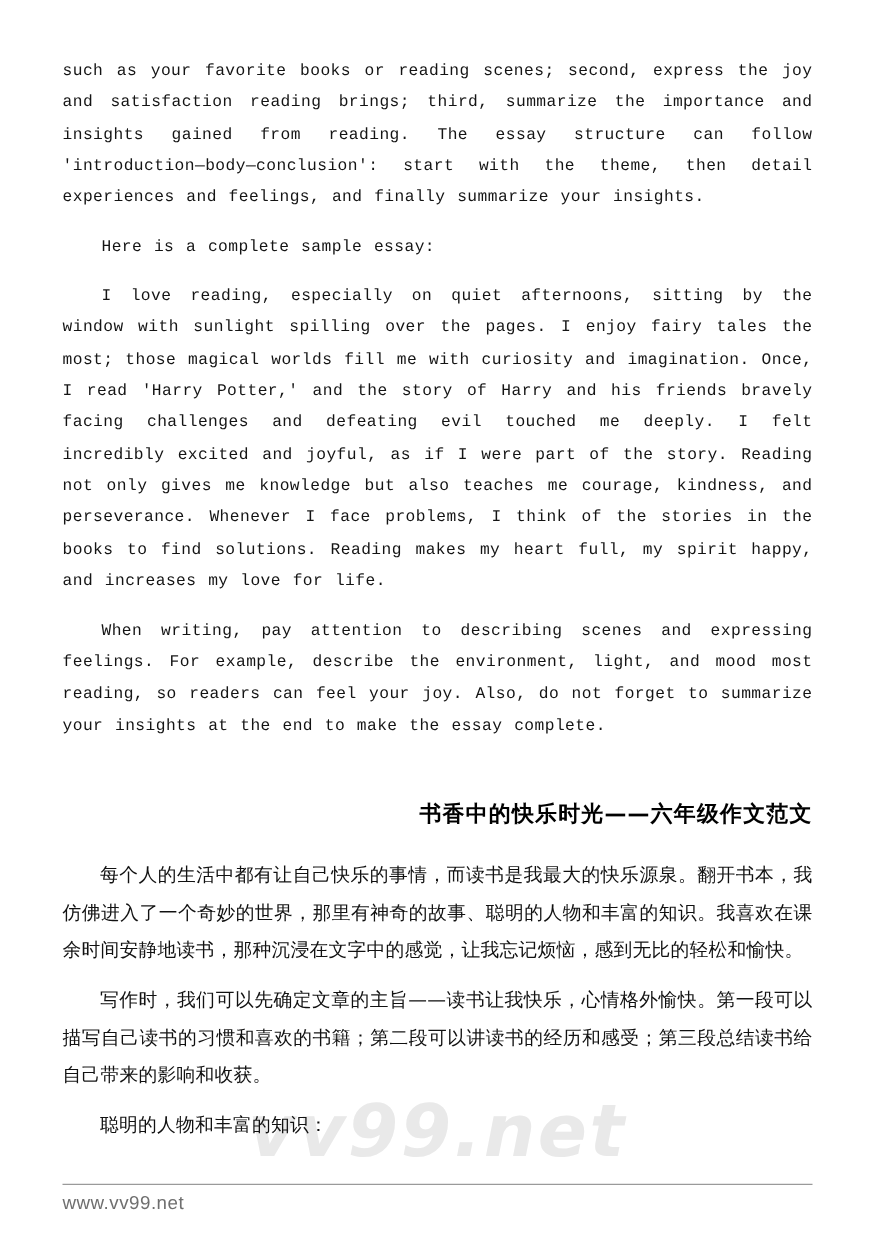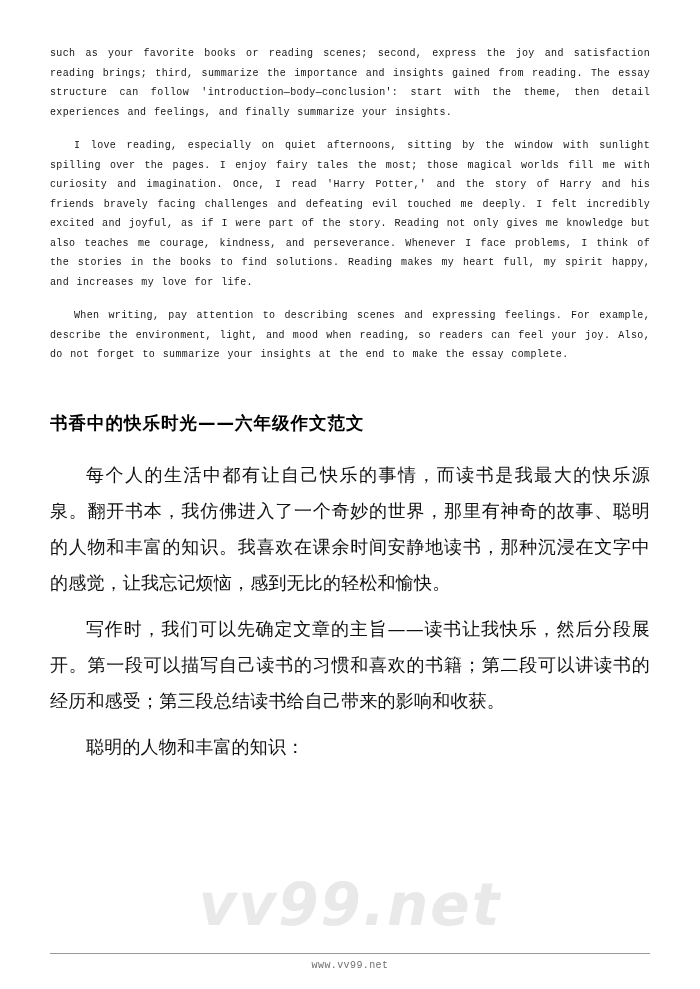--- a/index.html
+++ b/index.html
@@ -16,44 +16,44 @@
     color: #1a1a1a;
   }
   .page {
     position: absolute;
     inset: 0;
     padding: 44px 50px 0 50px;
     box-sizing: border-box;
   }
   .en-para {
     font-family: "Liberation Mono", monospace;
-    font-size: 10px;
+    font-size: 13px;
     line-height: 1.95;
     text-align: justify;
     text-align-last: left;
     letter-spacing: 0.35px;
     color: #141414;
     margin: 0 0 14px 0;
     word-spacing: 1.2px;
   }
   .en-para.indent {
     text-indent: 2.4em;
   }
   .cn-title {
     font-family: "DejaVu Sans", "Liberation Sans", sans-serif;
     font-weight: bold;
     font-size: 17.5px;
-    text-align: left;
+    text-align: right;
     letter-spacing: 1px;
     color: #000;
     margin: 46px 0 22px 0;
   }
   .cn-para {
     font-family: "DejaVu Sans", "Liberation Sans", sans-serif;
-    font-size: 18px;
+    font-size: 15px;
     line-height: 2.0;
     text-align: justify;
     text-align-last: left;
     color: #111;
     margin: 0 0 10px 0;
     letter-spacing: 0.2px;
   }
   .cn-para.indent {
     text-indent: 2em;
   }
@@ -82,46 +82,47 @@
     position: absolute;
     left: 50px;
     right: 50px;
     bottom: 18px;
   }
   .footer-rule {
     border-top: 1px solid #9a9a9a;
     margin-bottom: 6px;
   }
   .footer-text {
-    text-align: center;
-    font-family: Liberation Mono, monospace;
-    font-size: 10px;
+    text-align: left;
+    font-family: Liberation Sans, sans-serif;
+    font-size: 15px;
     color: #6f6f6f;
     letter-spacing: 0.4px;
   }
 </style>
 </head>
 <body>
 
 <div class="page">
 
   <div class="watermark">vv99.net</div>
 
   <div class="content-layer">
 
     <div class="en-section">
       <p class="en-para">such as your favorite books or reading scenes; second, express the joy and satisfaction reading brings; third, summarize the importance and insights gained from reading. The essay structure can follow 'introduction—body—conclusion': start with the theme, then detail experiences and feelings, and finally summarize your insights.</p>
+      <p class="en-para indent">Here is a complete sample essay:</p>
       <p class="en-para indent">I love reading, especially on quiet afternoons, sitting by the window with sunlight spilling over the pages. I enjoy fairy tales the most; those magical worlds fill me with curiosity and imagination. Once, I read 'Harry Potter,' and the story of Harry and his friends bravely facing challenges and defeating evil touched me deeply. I felt incredibly excited and joyful, as if I were part of the story. Reading not only gives me knowledge but also teaches me courage, kindness, and perseverance. Whenever I face problems, I think of the stories in the books to find solutions. Reading makes my heart full, my spirit happy, and increases my love for life.</p>
-      <p class="en-para indent">When writing, pay attention to describing scenes and expressing feelings. For example, describe the environment, light, and mood when reading, so readers can feel your joy. Also, do not forget to summarize your insights at the end to make the essay complete.</p>
+      <p class="en-para indent">When writing, pay attention to describing scenes and expressing feelings. For example, describe the environment, light, and mood most reading, so readers can feel your joy. Also, do not forget to summarize your insights at the end to make the essay complete.</p>
     </div>
 
     <div class="cn-section">
       <h1 class="cn-title">书香中的快乐时光——六年级作文范文</h1>
       <p class="cn-para indent">每个人的生活中都有让自己快乐的事情，而读书是我最大的快乐源泉。翻开书本，我仿佛进入了一个奇妙的世界，那里有神奇的故事、聪明的人物和丰富的知识。我喜欢在课余时间安静地读书，那种沉浸在文字中的感觉，让我忘记烦恼，感到无比的轻松和愉快。</p>
-      <p class="cn-para indent">写作时，我们可以先确定文章的主旨——读书让我快乐，然后分段展开。第一段可以描写自己读书的习惯和喜欢的书籍；第二段可以讲读书的经历和感受；第三段总结读书给自己带来的影响和收获。</p>
+      <p class="cn-para indent">写作时，我们可以先确定文章的主旨——读书让我快乐，心情格外愉快。第一段可以描写自己读书的习惯和喜欢的书籍；第二段可以讲读书的经历和感受；第三段总结读书给自己带来的影响和收获。</p>
       <p class="cn-para indent">聪明的人物和丰富的知识：</p>
     </div>
 
   </div>
 
   <div class="footer">
     <div class="footer-rule"></div>
     <div class="footer-text">www.vv99.net</div>
   </div>
 

